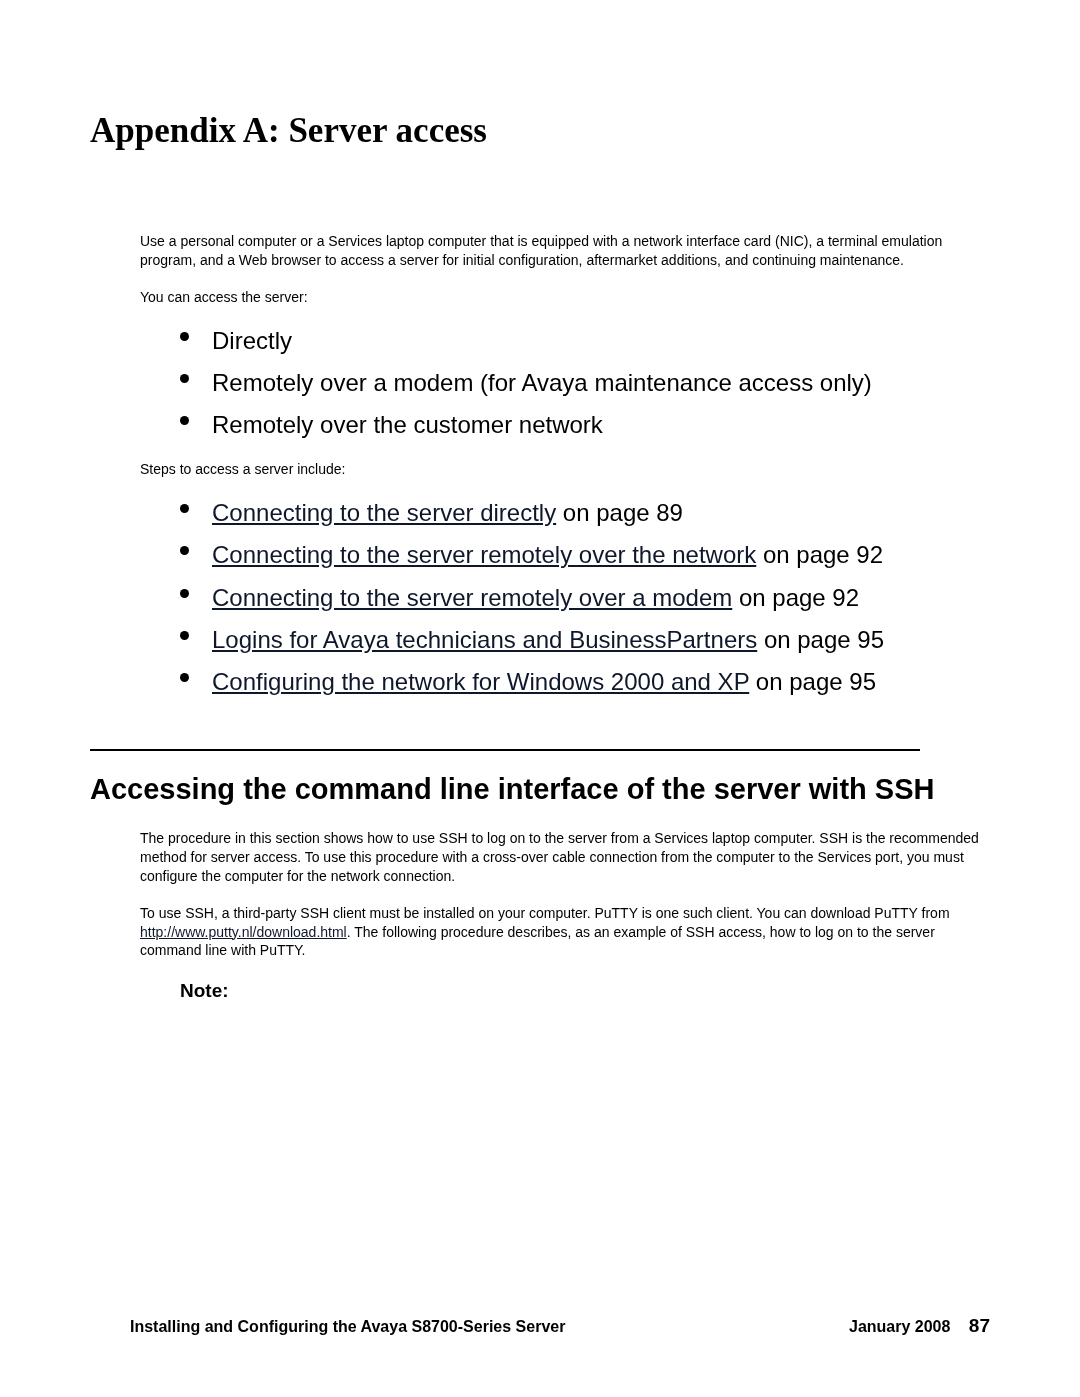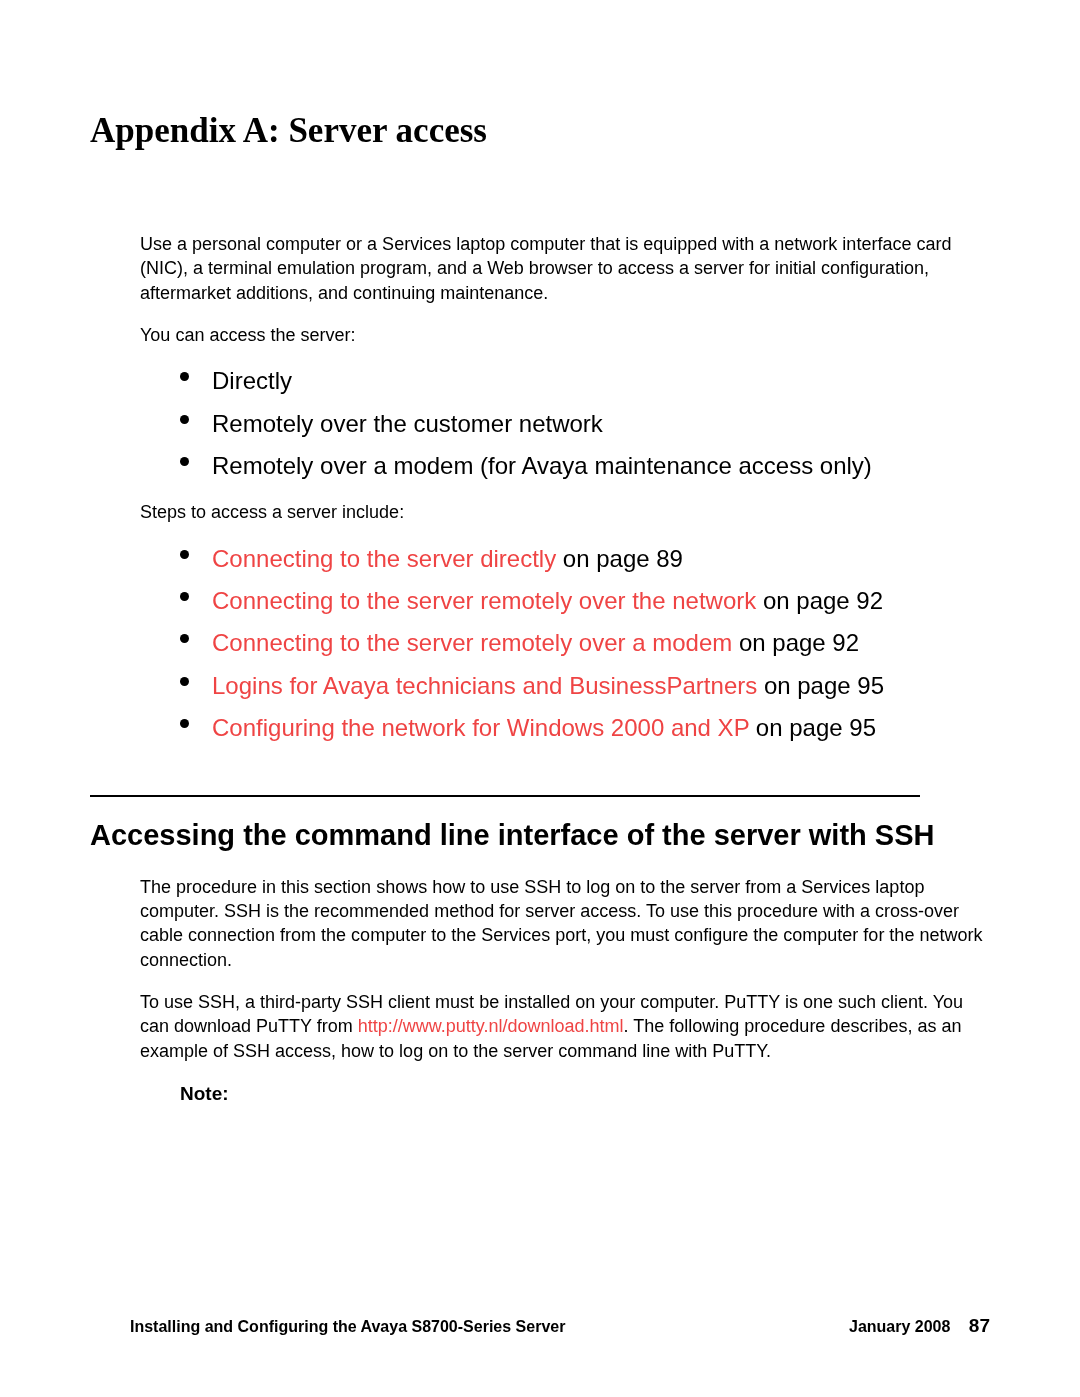--- a/index.html
+++ b/index.html
@@ -20,21 +20,21 @@
     position: relative;
   }
   h1.title {
     font-size: 35px;
     font-weight: bold;
     margin: 0 0 80px 0;
     line-height: 1.2;
     font-family: Liberation Serif, serif;
   }
   .body-text {
-    font-size: 18px;
+    font-size: 14px;
     line-height: 1.35;
     margin: 0 0 18px 0;
     padding-left: 50px;
   }
   ul.bullets {
     list-style: none;
     margin: 0 0 18px 0;
     padding-left: 90px;
   }
   ul.bullets li {
@@ -48,21 +48,22 @@
     content: "";
     position: absolute;
     left: 0;
     top: 7px;
     width: 9px;
     height: 9px;
     background: #000;
     border-radius: 50%;
   }
   .link {
-    color: #ef4444;
+    color: #0f172a;
+    text-decoration: underline;
   }
   hr.section-rule {
     border: none;
     border-top: 2px solid #000;
     margin: 50px 0 20px 0;
     width: 830px;
     margin-left: 0;
   }
   h2.section {
     font-size: 29px;
@@ -113,22 +114,22 @@
 
 <div class="page">
 
   <h1 class="title">Appendix A: Server access</h1>
 
   <p class="body-text">Use a personal computer or a Services laptop computer that is equipped with a network interface card (NIC), a terminal emulation program, and a Web browser to access a server for initial configuration, aftermarket additions, and continuing maintenance.</p>
   <p class="body-text">You can access the server:</p>
 
   <ul class="bullets">
     <li>Directly</li>
+    <li>Remotely over a modem (for Avaya maintenance access only)</li>
     <li>Remotely over the customer network</li>
-    <li>Remotely over a modem (for Avaya maintenance access only)</li>
   </ul>
 
   <p class="body-text">Steps to access a server include:</p>
 
   <ul class="bullets">
     <li>
       <a class="link">Connecting to the server directly</a><span> on page 89</span>
     </li>
     <li>
       <a class="link">Connecting to the server remotely over the network</a><span> on page 92</span>

